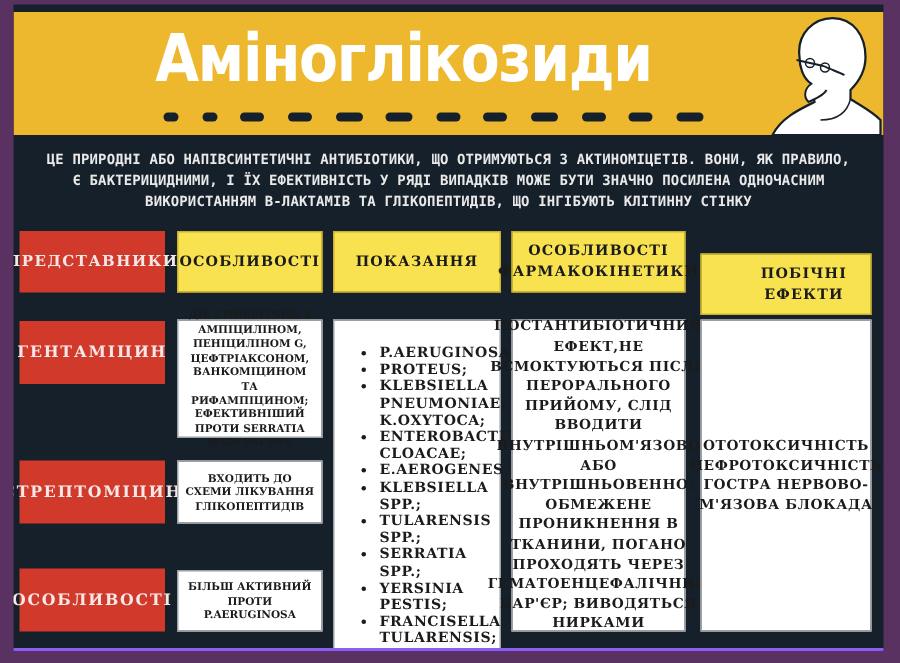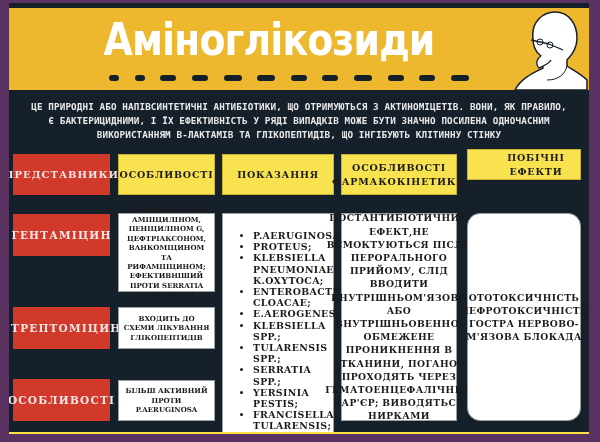--- a/index.html
+++ b/index.html
@@ -5,21 +5,21 @@
   html, body { margin:0; padding:0; }
   body {
     width:600px; height:442px; overflow:hidden;
     background:#5a3262;
     position:relative;
     font-family:"DejaVu Serif", serif;
   }
   .panel {
     position:absolute; left:9px; top:3px; width:580px; height:429px;
     background:#16202a;
-    border-bottom:2px solid #fde047;
+    border-bottom:2px solid #8b5cf6;
     overflow:hidden;
   }
   .banner {
     position:absolute; left:0; top:5px; width:580px; height:82px;
     background:#eeb82e;
   }
   .title {
     position:absolute; left:0; top:6px; width:520px; text-align:center;
     font-family:"DejaVu Sans", sans-serif; font-weight:bold;
     font-size:44px; color:#ffffff; letter-spacing:-1px;
@@ -88,21 +88,21 @@
       <path d="M60 58 C58 66 52 72 40 72" fill="none" stroke="#16202a" stroke-width="1"></path>
     </svg>
   </div>
 
   <div class="intro">ЦЕ ПРИРОДНІ АБО НАПІВСИНТЕТИЧНІ АНТИБІОТИКИ, ЩО ОТРИМУЮТЬСЯ З АКТИНОМІЦЕТІВ. ВОНИ, ЯК ПРАВИЛО, Є БАКТЕРИЦИДНИМИ, І ЇХ ЕФЕКТИВНІСТЬ У РЯДІ ВИПАДКІВ МОЖЕ БУТИ ЗНАЧНО ПОСИЛЕНА ОДНОЧАСНИМ ВИКОРИСТАННЯМ В-ЛАКТАМІВ ТА ГЛІКОПЕПТИДІВ, ЩО ІНГІБУЮТЬ КЛІТИННУ СТІНКУ</div>
 
   <div class="cell hdr-red" style="left:4px;top:151px;width:97px;height:41px;">ПРЕДСТАВНИКИ</div>
   <div class="cell hdr-yel" style="left:109px;top:151px;width:97px;height:41px;">ОСОБЛИВОСТІ</div>
   <div class="cell hdr-yel" style="left:213px;top:151px;width:112px;height:41px;">ПОКАЗАННЯ</div>
   <div class="cell hdr-yel" style="left:332px;top:151px;width:116px;height:41px;padding:0 4px;">ОСОБЛИВОСТІ ФАРМАКОКІНЕТИКИ</div>
-  <div class="cell hdr-yel" style="left:458px;top:146px;width:114px;height:31px;padding-left:24px;">ПОБІЧНІ ЕФЕКТИ</div>
+  <div class="cell hdr-yel" style="left:458px;top:166px;width:114px;height:41px;padding-left:24px;">ПОБІЧНІ ЕФЕКТИ</div>
 
   <div class="cell drug" style="left:4px;top:211px;width:97px;height:42px;">ГЕНТАМІЦИН</div>
   <div class="cell box" style="left:109px;top:210px;width:97px;height:79px;">ДІЄ СИНЕРГІЧНО З АМПІЦИЛІНОМ, ПЕНІЦИЛІНОМ G, ЦЕФТРІАКСОНОМ, ВАНКОМІЦИНОМ ТА РИФАМПІЦИНОМ; ЕФЕКТИВНІШИЙ ПРОТИ SERRATIA MARCESCENS</div>
 
   <div class="cell drug" style="left:4px;top:304px;width:97px;height:42px;">СТРЕПТОМІЦИН</div>
   <div class="cell box" style="left:109px;top:304px;width:97px;height:42px;">ВХОДИТЬ ДО СХЕМИ ЛІКУВАННЯ ГЛІКОПЕПТИДІВ</div>
 
   <div class="cell drug" style="left:4px;top:376px;width:97px;height:42px;">ОСОБЛИВОСТІ</div>
   <div class="cell box" style="left:109px;top:377px;width:97px;height:41px;">БІЛЬШ АКТИВНИЙ ПРОТИ P.AERUGINOSA</div>
 
@@ -119,15 +119,15 @@
       <li>YERSINIA PESTIS;</li>
       <li>FRANCISELLA TULARENSIS;</li>
       <li>MYCOBACTERIUM TUBERCULOSIS;</li>
       <li>M.FORTUITUM;</li>
 
     </ul>
   </div>
 
   <div class="cell box big" style="left:332px;top:210px;width:116px;height:208px;padding:4px 2px;">ПОСТАНТИБІОТИЧНИЙ ЕФЕКТ,НЕ ВСМОКТУЮТЬСЯ ПІСЛЯ ПЕРОРАЛЬНОГО ПРИЙОМУ, СЛІД ВВОДИТИ ВНУТРІШНЬОМ'ЯЗОВО АБО ВНУТРІШНЬОВЕННО; ОБМЕЖЕНЕ ПРОНИКНЕННЯ В ТКАНИНИ, ПОГАНО ПРОХОДЯТЬ ЧЕРЕЗ ГЕМАТОЕНЦЕФАЛІЧНИЙ БАР'ЄР; ВИВОДЯТЬСЯ НИРКАМИ</div>
 
-  <div class="cell box big" style="left:458px;top:210px;width:114px;height:208px;padding:4px 8px;border-radius:13px;">ОТОТОКСИЧНІСТЬ НЕФРОТОКСИЧНІСТЬ ГОСТРА НЕРВОВО-М'ЯЗОВА БЛОКАДА</div>
+  <div class="cell box big" style="left:458px;top:210px;width:114px;height:208px;padding:4px 8px;">ОТОТОКСИЧНІСТЬ НЕФРОТОКСИЧНІСТЬ ГОСТРА НЕРВОВО-М'ЯЗОВА БЛОКАДА</div>
 
 </div>
 
 </body></html>

